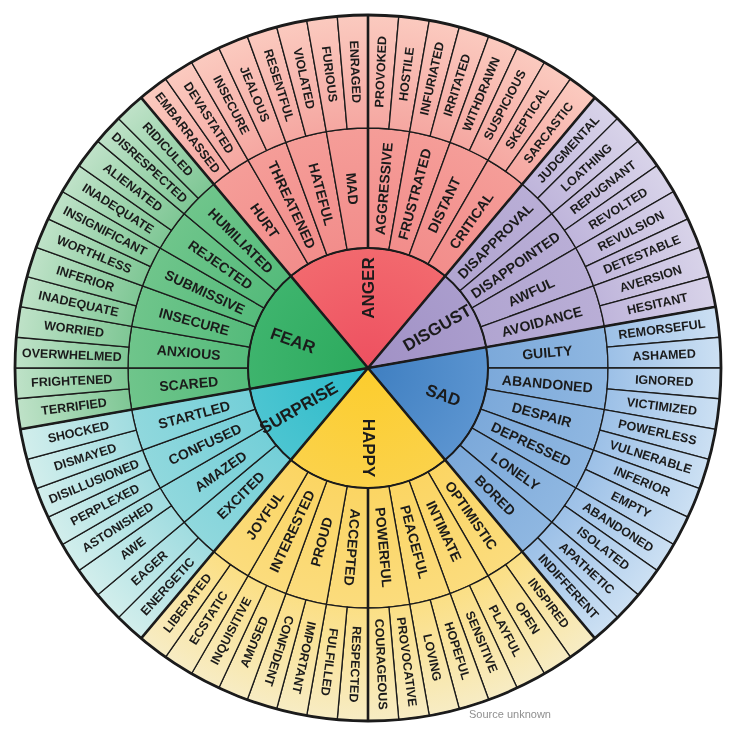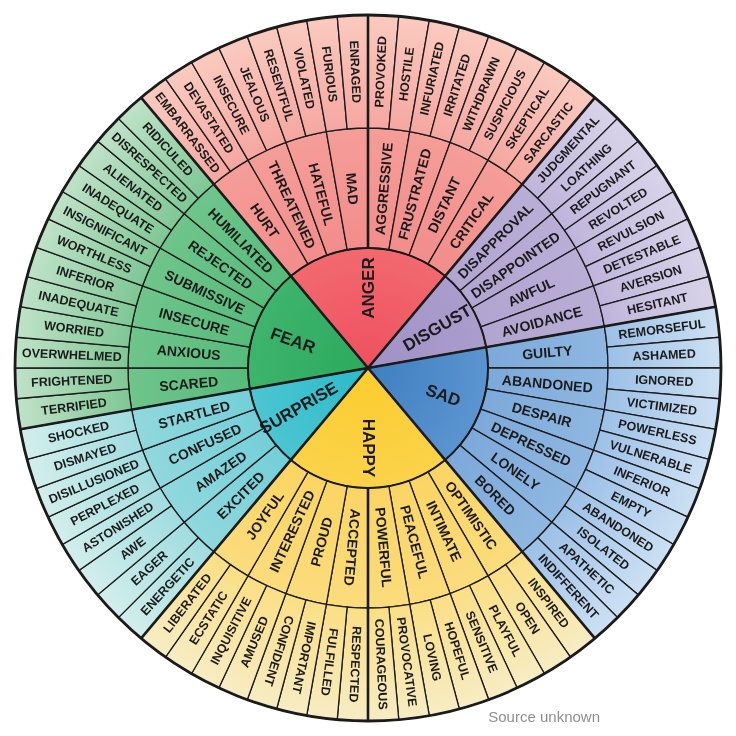--- a/index.html
+++ b/index.html
@@ -1,20 +1,20 @@
 <!DOCTYPE html>
 <html><head>
 <meta charset="utf-8">
 <style>
   html,body{margin:0;padding:0;background:#ffffff;}
   body{width:736px;height:736px;position:relative;font-family:"Liberation Sans",sans-serif;}
   #wheel-wrap{position:absolute;left:0;top:0;width:736px;height:736px;}
   svg text{font-family:"Liberation Sans","DejaVu Sans",sans-serif;font-weight:600;}
-  #caption{position:absolute;left:420px;top:708px;width:180px;text-align:right;
-           font-size:15px;color:#8f8f8f;font-family:"Liberation Sans",sans-serif;}
+  #caption{position:absolute;left:420px;top:708px;width:180px;text-align:center;
+           font-size:11px;color:#8f8f8f;font-family:"Liberation Sans",sans-serif;}
 </style>
 </head>
 <body>
 
 <div id="wheel-wrap">
   <svg id="wheel-svg" width="736" height="736" viewBox="0 0 736 736">
       <defs>
         <radialGradient id="grad0" gradientUnits="userSpaceOnUse" cx="368" cy="368" r="353">
           <stop offset="0" stop-color="#ee5060"></stop>
           <stop offset="0.33994334277620397" stop-color="#f2696e"></stop>

